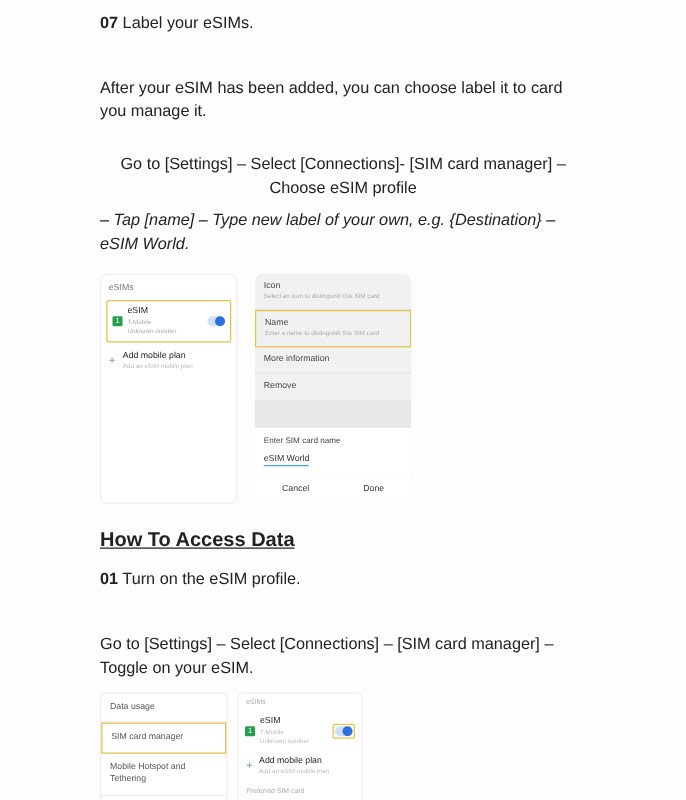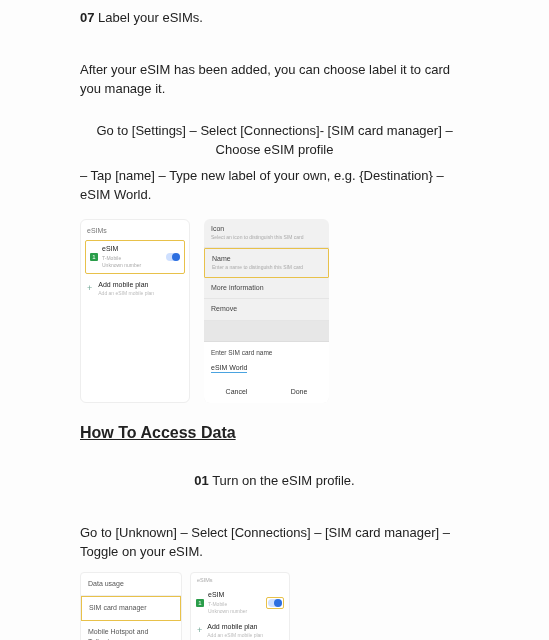--- a/index.html
+++ b/index.html
@@ -11,28 +11,28 @@
     color: #222;
     font-size: 13px;
     line-height: 1.5;
     padding: 8px 80px 0 80px;
     overflow: hidden;
   }
   .step-line { margin-bottom: 6px; }
   .step-num { font-weight: 700; }
   p.para { margin: 32px 0 10px 0; }
   p.instr { margin: 22px 0 4px 0; text-align: center; }
-  p.instr2 { margin: 6px 0 14px 0; }
+  p.instr2 { margin: 6px 0 14px 0; font-style: italic; }
   h3.section {
     font-size: 16px;
     font-weight: 700;
     text-decoration: underline;
-    margin: 18px 0 26px 0;
-  }
-  .step01 { margin-bottom: 6px; text-align: center; }
+    margin: 18px 0 8px 0;
+  }
+  .step01 { margin-bottom: 6px; }
   .fig-wrap { display: flex; gap: 14px; margin: 6px 0 16px 0; }
 
   
   .card1 {
     background: #fff;
     border: 1px solid #eee;
     border-radius: 6px;
     width: 110px;
     padding: 4px 0;
     font-size: 7px;
@@ -217,21 +217,21 @@
   </div>
 </div>
 
 <h3 class="section">How To Access Data</h3>
 
 <div class="step01">
   <span class="step-num">01</span>
   <span>Turn on the eSIM profile.</span>
 </div>
 
-<p class="para">Go to [Unknown] – Select [Connections] – [SIM card manager] – Toggle on your eSIM.</p>
+<p class="para">Go to [Settings] – Select [Connections] – [SIM card manager] – Toggle on your eSIM.</p>
 
 <div class="fig2">
   <div class="list2">
     <div class="r">Data usage</div>
     <div class="r hl">SIM card manager</div>
     <div class="r">Mobile Hotspot and Tethering</div>
     <div class="r">More connection settings</div>
   </div>
 
   <div class="card2">

